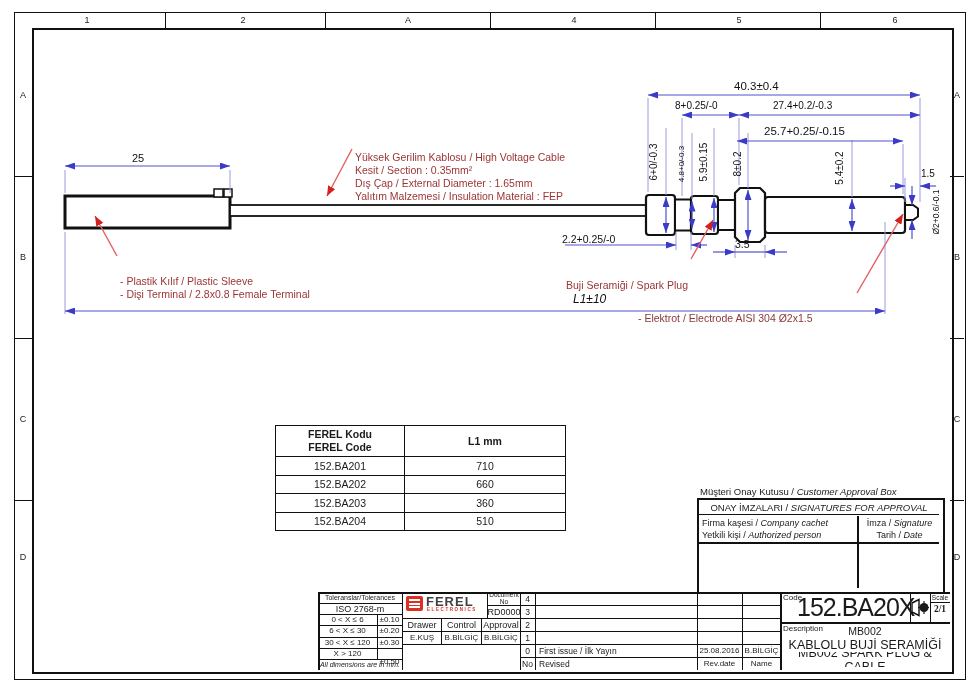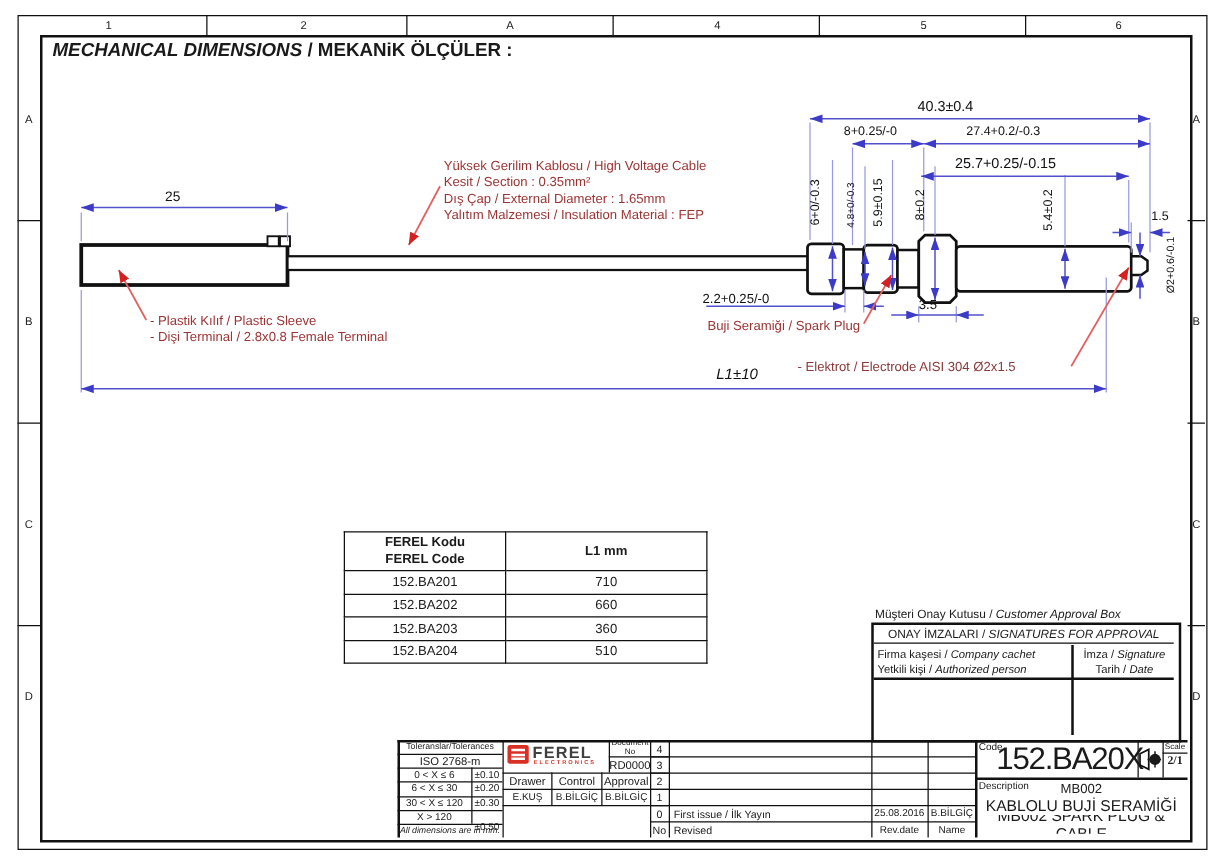--- a/index.html
+++ b/index.html
@@ -4,21 +4,21 @@
 <style>
   html,body{margin:0;padding:0;background:#fff;}
   #sheet{position:relative;width:973px;height:687px;background:#fff;overflow:hidden;
          font-family:"Liberation Sans","DejaVu Sans",sans-serif;color:#1a1a1a;}
   .abs{position:absolute;}
   .hline{position:absolute;background:#111;height:1px;}
   .vline{position:absolute;background:#111;width:1px;}
   .gridlab{position:absolute;font-size:9px;color:#222;transform:translate(-50%,-50%);}
   .dimtext{position:absolute;font-size:11px;color:#111;white-space:nowrap;}
   .rot{position:absolute;font-size:10px;color:#111;white-space:nowrap;transform:translate(-50%,-50%) rotate(-90deg);}
-  .annot{position:absolute;font-size:10.5px;color:#9c3434;white-space:nowrap;line-height:13px;}
+  .annot{position:absolute;font-size:10.5px;color:#9c3434;white-space:nowrap;line-height:13px;margin-top:24px;}
   .cell{position:absolute;overflow:hidden;}
   .ctr{display:flex;align-items:center;justify-content:center;text-align:center;}
   .it{font-style:italic;}
   table.parts{position:absolute;left:275px;top:425px;border-collapse:collapse;}
   table.parts td,table.parts th{border:1.5px solid #111;font-size:10.5px;text-align:center;padding:0;}
   table.parts th{width:128px;height:30px;font-weight:bold;line-height:13px;}
   table.parts th.l1{width:160px;}
   table.parts td{height:17.5px;}
 </style>
 </head>
@@ -50,23 +50,20 @@
   <div class="gridlab" style="left:895px;top:20px;">6</div>
   <div class="gridlab" style="left:23px;top:95px;">A</div>
   <div class="gridlab" style="left:23px;top:257px;">B</div>
   <div class="gridlab" style="left:23px;top:419px;">C</div>
   <div class="gridlab" style="left:23px;top:557px;">D</div>
   <div class="gridlab" style="left:957px;top:95px;">A</div>
   <div class="gridlab" style="left:957px;top:257px;">B</div>
   <div class="gridlab" style="left:957px;top:419px;">C</div>
   <div class="gridlab" style="left:957px;top:557px;">D</div>
 
-  <div class="abs" style="left:42px;top:32px;font-size:15px;font-weight:600;">
-    <span class="it">MECHANICAL DIMENSIONS</span><span> / MEKANiK ÖLÇÜLER :</span>
-  </div>
 
   <svg class="abs" style="left:0;top:0;" width="973" height="687" viewBox="0 0 973 687">
     <defs>
       <marker id="ab" markerUnits="userSpaceOnUse" markerWidth="10" markerHeight="7" refX="10" refY="3.5" orient="auto-start-reverse">
         <path d="M0,0 L10,3.5 L0,7 z" fill="#3b3bc8"></path>
       </marker>
       <marker id="ar" markerUnits="userSpaceOnUse" markerWidth="10" markerHeight="8" refX="10" refY="4" orient="auto">
         <path d="M0,0 L10,4 L0,8 z" fill="#d42020"></path>
       </marker>
     </defs>

